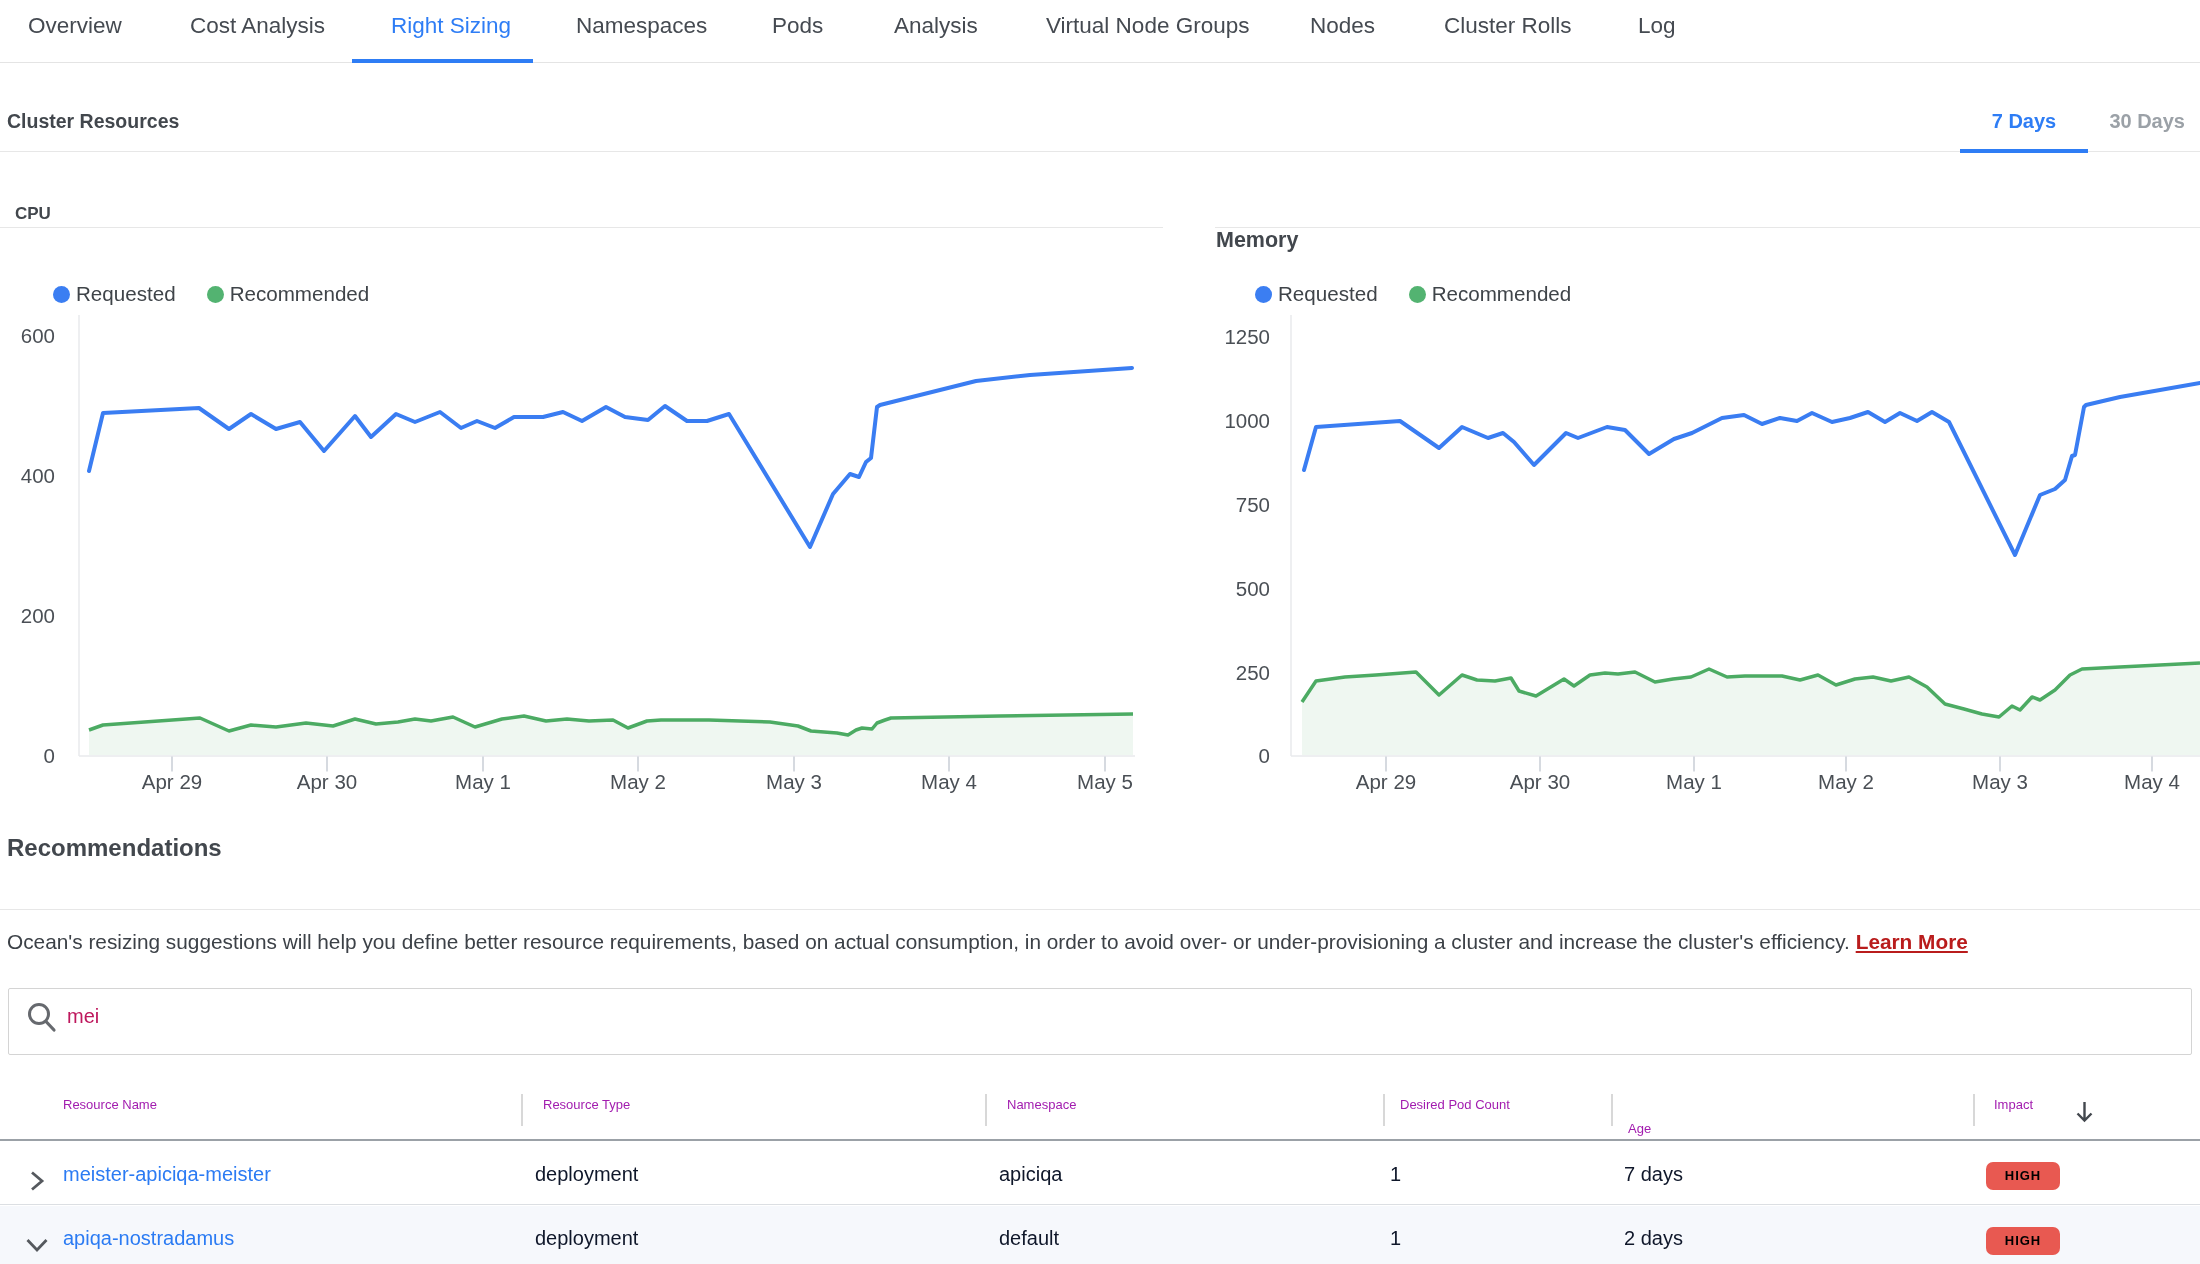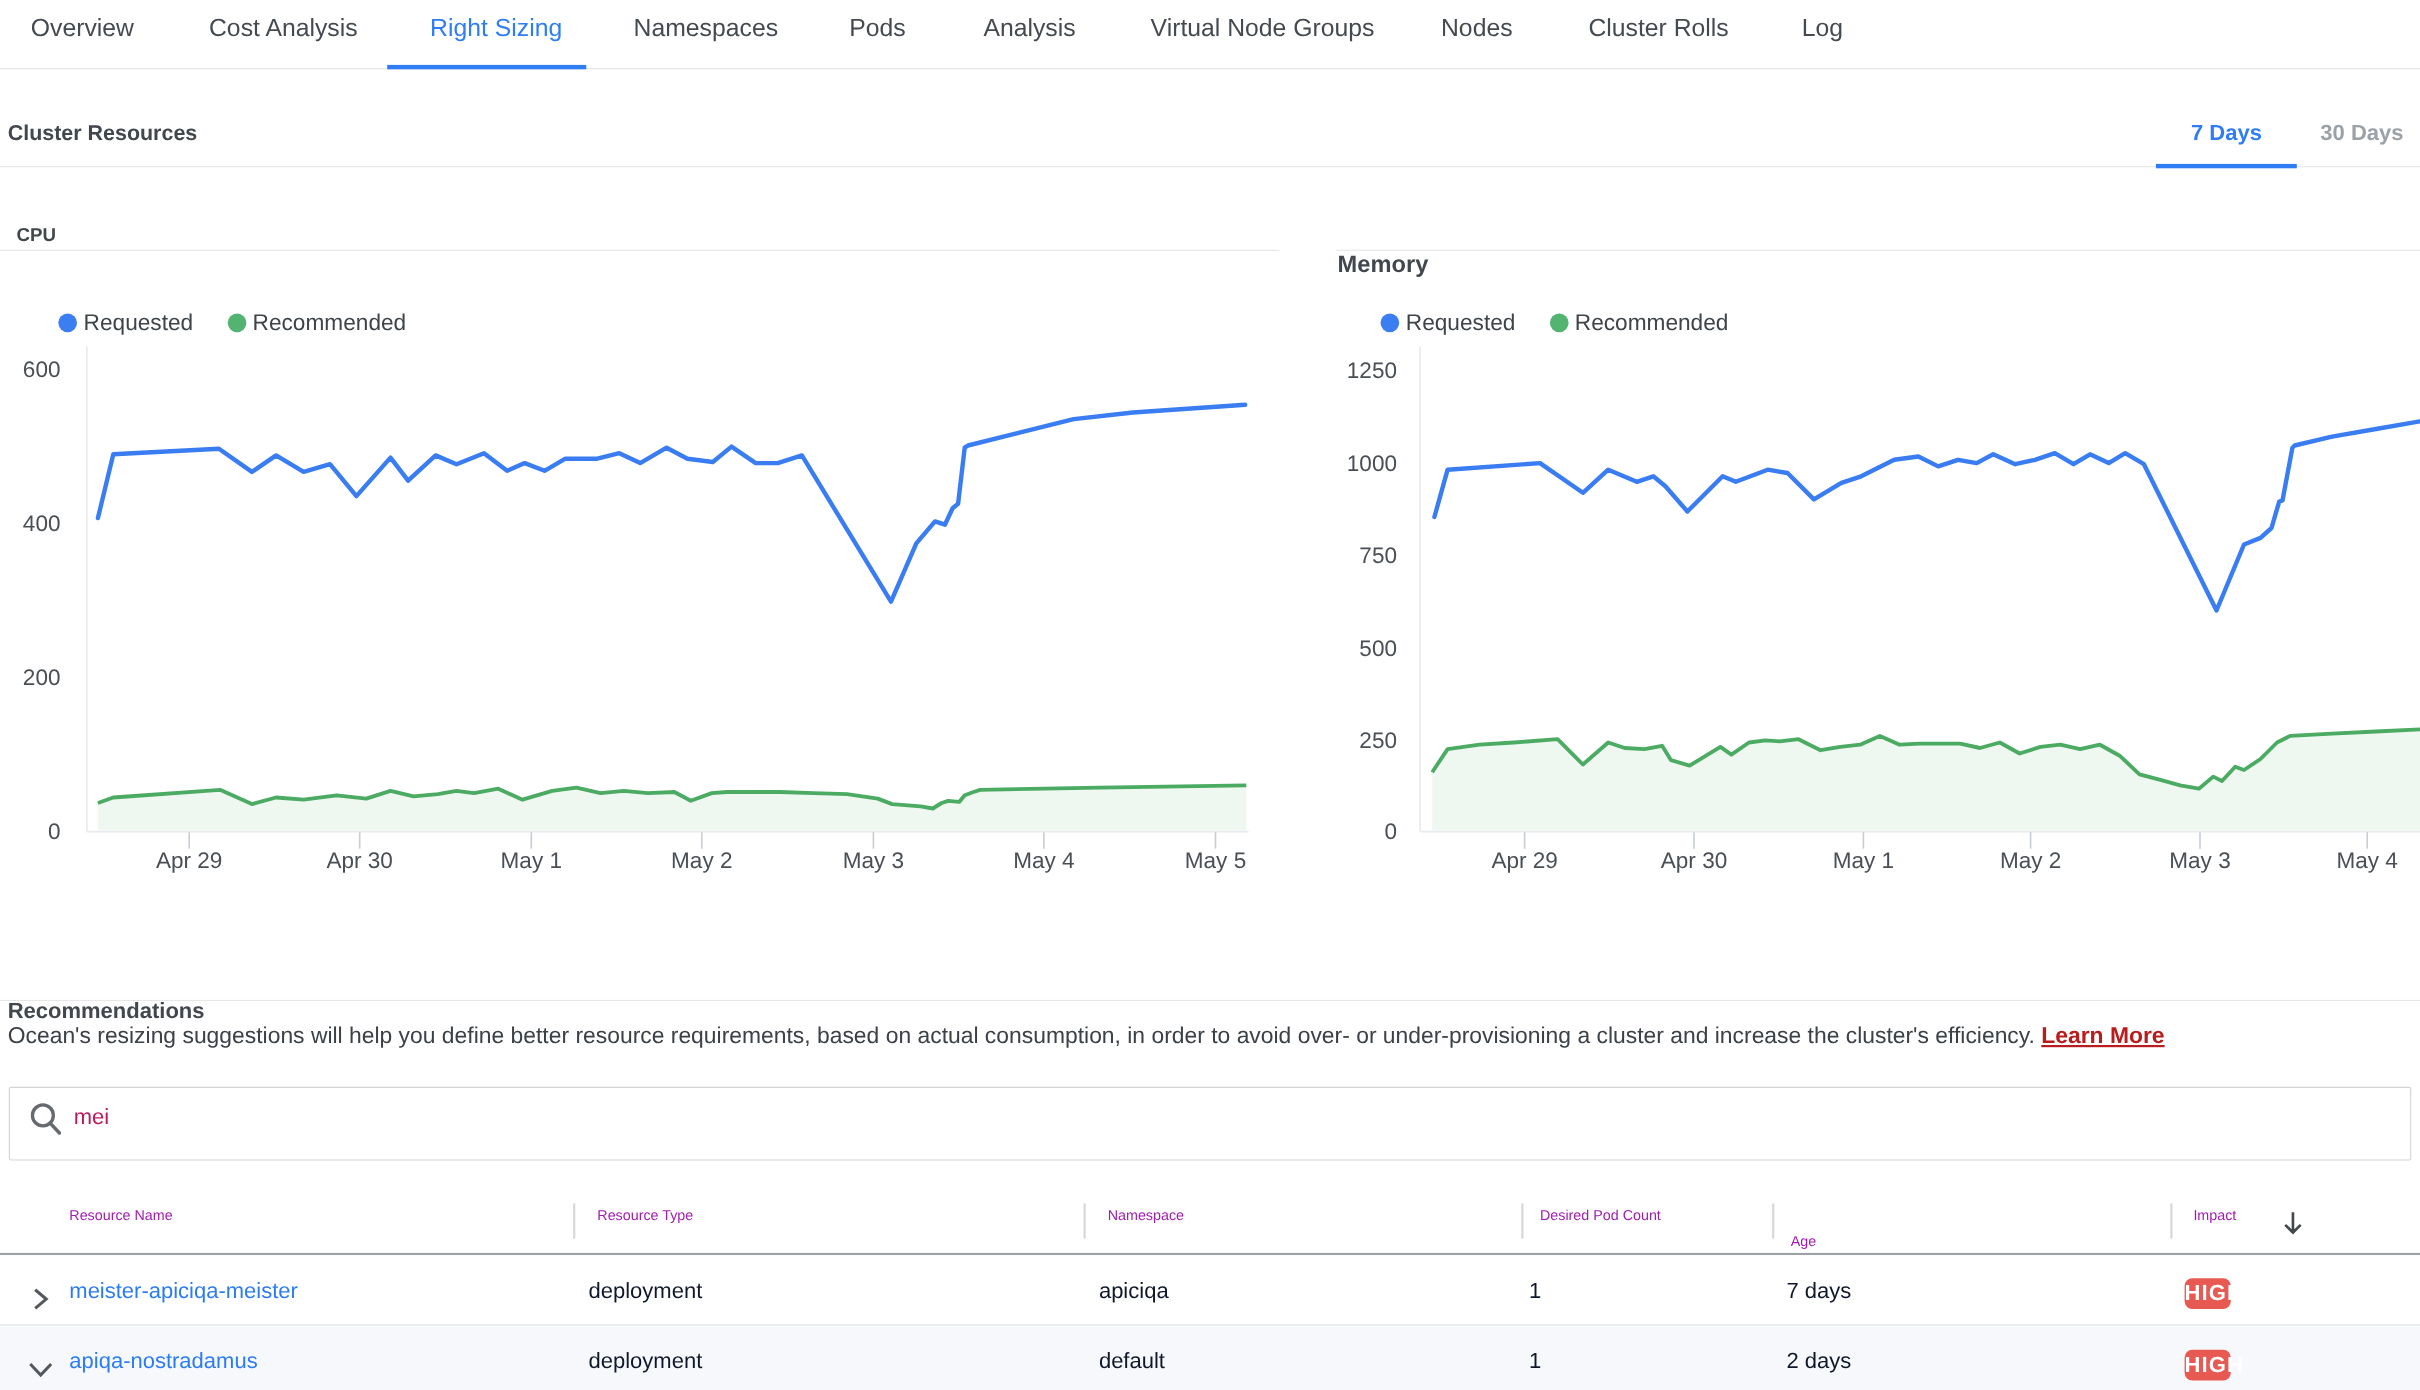--- a/index.html
+++ b/index.html
@@ -22,37 +22,37 @@
 
   
   .ct { position:absolute; top:203.5px; font-weight:bold; color:#42474d; }
   .ct-line { position:absolute; top:227px; height:1px; background:#e7e7e7; }
 
   
   .legend { position:absolute; top:282px; font-size:20.6px; color:#3f4449; white-space:nowrap; }
   .dot { display:inline-block; width:17px; height:17px; border-radius:50%; margin-right:6px; vertical-align:-2px; }
 
   
-  .h-reco { position:absolute; left:7px; top:908px; font-size:20px; font-weight:bold; color:#42474d; }
+  .h-reco { position:absolute; left:7px; top:834px; font-size:24px; font-weight:bold; color:#42474d; }
   .hr2 { position:absolute; left:0; top:909px; width:2200px; height:1px; background:#e7e7e7; }
   .para { position:absolute; left:7px; top:930px; font-size:20.8px; color:#3c4147; white-space:nowrap; }
   .para a { color:#b91c1c;font-weight:bold; }
 
   
   .search { position:absolute; left:8px; top:988px; width:2184px; height:67px; border:1px solid #d4d4d4; border-radius:2px; }
 
   
   .th { position:absolute; font-size:13px; font-weight:normal; color:#a21caf; }
   .sep { position:absolute; width:2px; background:#d8d8d8; top:1094px; height:32px; }
   .hdborder { position:absolute; left:0; top:1138.5px; width:2200px; height:2.5px; background:#9ba1a7; }
   .row1 { position:absolute; left:0; top:1141px; width:2200px; height:63.5px; background:#fff; border-bottom:1.5px solid #dcdfe3; }
   .row2 { position:absolute; left:0; top:1205.5px; width:2200px; height:59px; background:#f6f8fc; }
   .cell { position:absolute; font-size:20px; color:#0f172a; }
   .rlink { color:#2b7bf3; }
-  .badge { position:absolute; width:42px; height:28px; background:#e85951; color:#ffffff; font-size:20px; font-weight:bold; border-radius:7px; letter-spacing:1px; text-align:center; line-height:28px; }
+  .badge { position:absolute; width:74px; height:28px; background:#e85951; color:#000000; font-size:13px; font-weight:bold; border-radius:7px; letter-spacing:1px; text-align:center; line-height:28px; }
 </style>
 </head>
 <body>
   <div class="tabbar">
     <div class="tab" style="left:28px;">Overview</div>
     <div class="tab" style="left:190px;">Cost Analysis</div>
     <div class="tab active" style="left:391px;">Right Sizing</div>
     <div class="tab" style="left:576px;">Namespaces</div>
     <div class="tab" style="left:772px;">Pods</div>
     <div class="tab" style="left:894px;">Analysis</div>

